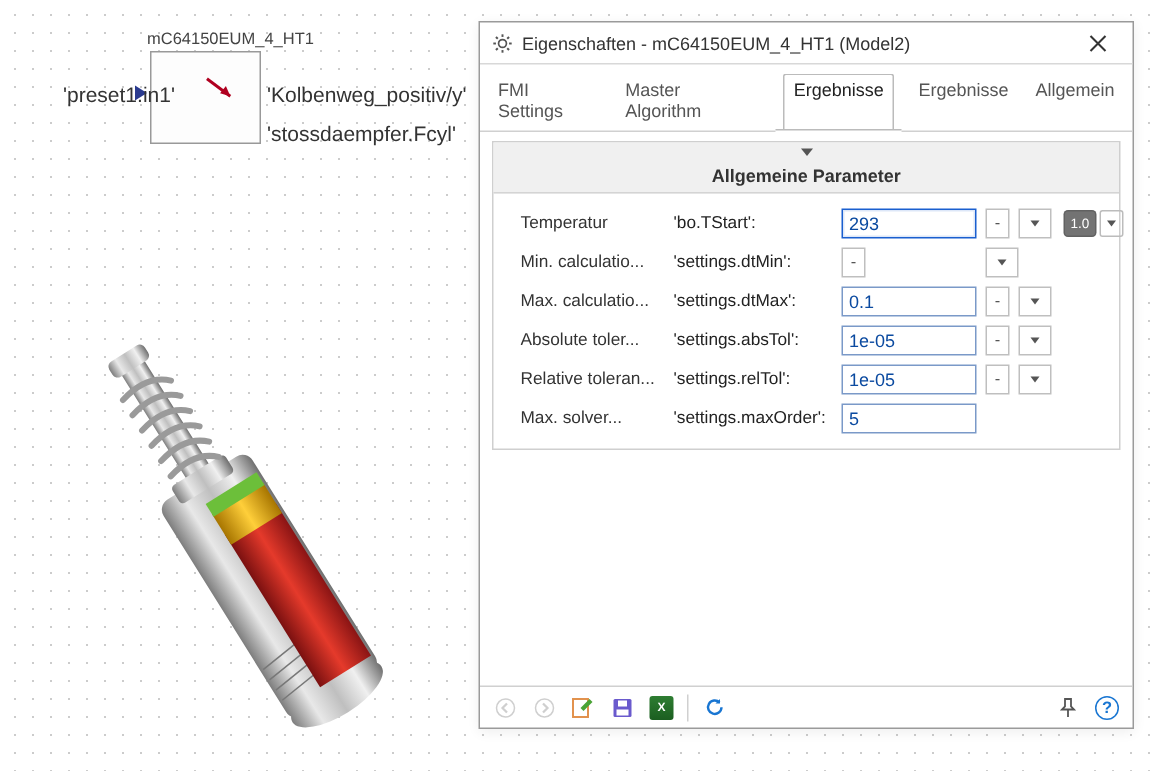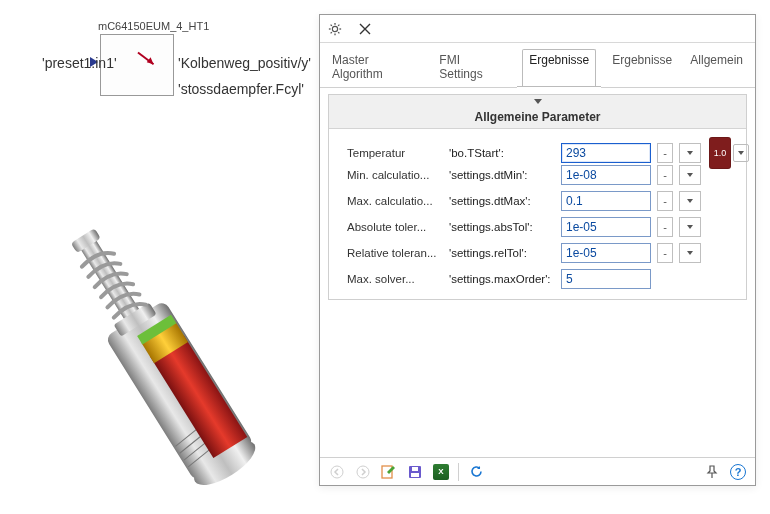--- a/index.html
+++ b/index.html
@@ -174,22 +174,22 @@
     width: 22px; height: 20px;
     border: 1px solid #bfbfbf;
     display:flex; align-items:center; justify-content:center;
     cursor: pointer;
   }
   .unit-dd .caret {
     width:0;height:0;border-left:3px solid transparent;border-right:3px solid transparent;border-top:4px solid #555;
   }
   .badge-group { display:flex; gap:2px; align-items:center; }
   .badge {
-    height: 32px; min-width: 22px;
-    background: #7f1d1d;
+    height: 18px; min-width: 22px;
+    background: #737373;
     color: #fff;
     border-radius: 3px;
     font-size: 9px;
     display: inline-flex; align-items:center; justify-content:center;
     padding: 0 3px;
     box-shadow: inset 0 0 0 1px rgba(0,0,0,0.15);
   }
   .badge-dd {
     height: 18px; width: 16px;
     border: 1px solid #bcbcbc;
@@ -308,30 +308,31 @@
         <line x1="8" y1="1" x2="8" y2="3"></line>
           <line x1="8" y1="13" x2="8" y2="15"></line>
         <line x1="1" y1="8" x2="3" y2="8"></line>
           <line x1="13" y1="8" x2="15" y2="8"></line>
         <line x1="3" y1="3" x2="4.4" y2="4.4"></line>
           <line x1="11.6" y1="11.6" x2="13" y2="13"></line>
         <line x1="3" y1="13" x2="4.4" y2="11.6"></line>
           <line x1="11.6" y1="4.4" x2="13" y2="3"></line>
       </g>
     </svg>
+    <span class="title">Eigenschaften - mC64150EUM_4_HT1 (Model2)</span>
     <div class="close">
       <svg width="12" height="12" viewBox="0 0 12 12">
         <path d="M1 1 L11 11 M11 1 L1 11" stroke="#333" stroke-width="1.4"></path>
       </svg>
     </div>
   </div>
 
   <div class="tabs">
+    <div class="tab">FMI Settings</div>
     <div class="tab">Master Algorithm</div>
-    <div class="tab">FMI Settings</div>
     <div class="tab active">Ergebnisse</div>
     <div class="tab">Ergebnisse</div>
     <div class="tab">Allgemein</div>
   </div>
 
   <div class="content">
     <div class="section">
       <div class="section-header">
         <span class="chev"></span>
         <span>Allgemeine Parameter</span>
@@ -349,21 +350,20 @@
             <div class="badge-group">
               <div class="badge">1.0</div>
               <div class="badge-dd">
                 <div class="caret"></div>
               </div>
             </div>
           </div>
           <div class="row">
             <div class="lbl">Min. calculatio...</div>
             <div class="key">'settings.dtMin':</div>
-            <input type="text" value="1e-08" style="">
             <div class="unit">-</div>
             <div class="unit-dd">
               <div class="caret"></div>
             </div>
             <span></span>
           </div>
           <div class="row">
             <div class="lbl">Max. calculatio...</div>
             <div class="key">'settings.dtMax':</div>
             <input type="text" value="0.1" style="">

